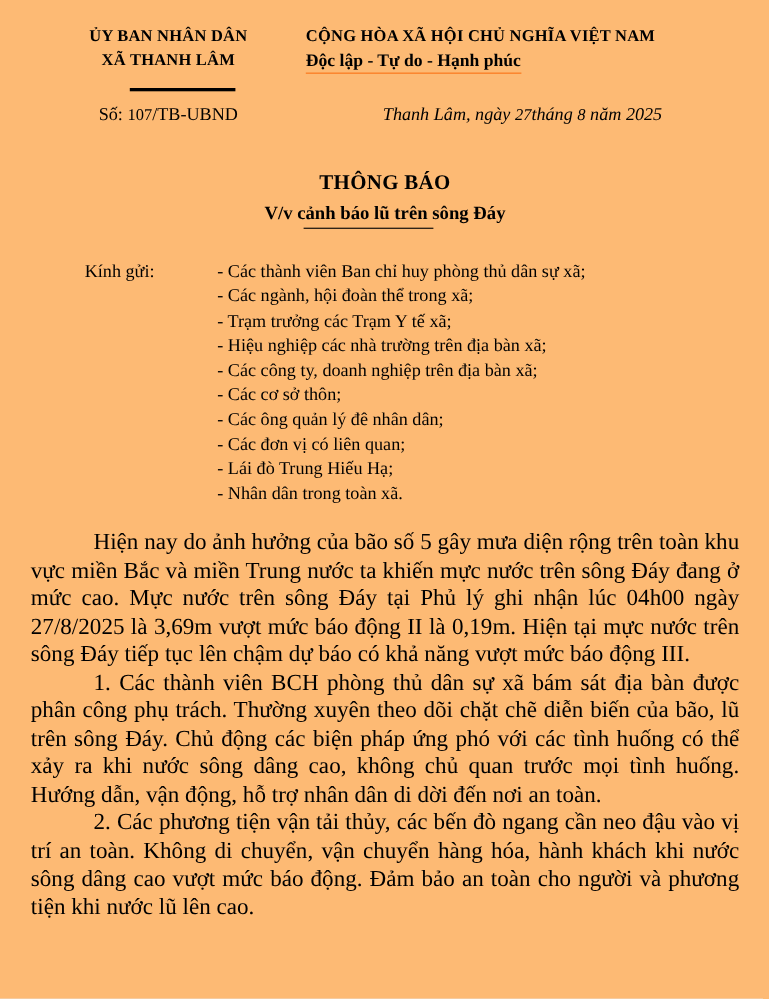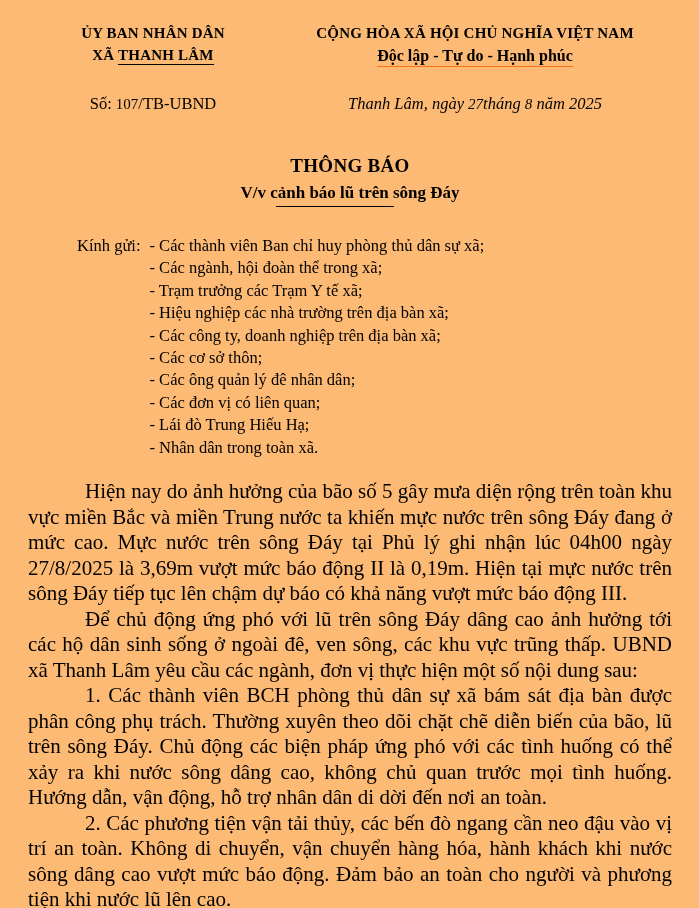--- a/index.html
+++ b/index.html
@@ -17,24 +17,24 @@
   }
   .hdr { display: flex; align-items: flex-start; }
   .hdr-left {
     width: 250px;
     text-align: center;
     font-weight: 700;
     font-size: 15px;
     line-height: 22px;
     letter-spacing: 0.2px;
   }
-  .hdr-right { flex: 1; text-align: center; font-weight: 700; }
+  .hdr-right { flex: 1; text-align: left; font-weight: 700; }
   .nat1 { font-size: 15px; line-height: 22px; letter-spacing: 0.2px; }
   .nat2 { font-size: 16px; line-height: 23px; }
-  .ul-name { border-bottom: 1px solid #000000; padding-bottom: 1px; }
+  .ul-name { border-bottom: 3px solid #000000; padding-bottom: 17px; }
   .ul-motto { border-bottom: 1px solid #f97316; padding-bottom: 2px; }
 
   .row2 { display: flex; margin-top: 26px; font-size: 16.5px; line-height: 22px; }
   .doc-no { width: 250px; text-align: center; }
   .fnum { font-size: 15px; }
   .place-date { flex: 1; text-align: center; font-style: italic; }
 
   .titleblock { margin-top: 40px; text-align: center; }
   .t1 { font-size: 19px; font-weight: 700; line-height: 22px; letter-spacing: 0.3px; }
   .t2 { font-size: 17px; font-weight: 700; line-height: 22px; margin-top: 5px; }
@@ -44,20 +44,21 @@
     margin: 2px auto 0;
     transform: translateX(-15px);
   }
 
   .recipients {
     display: flex;
     margin-top: 28px;
     margin-left: 49px;
     font-size: 16.5px;
     line-height: 22.4px;
+    gap: 48px;
   }
   .rec-label { white-space: nowrap; margin-right: 9px; }
 
   .bodytext {
     margin-top: 20px;
     font-size: 21px;
     line-height: 25.5px;
     text-align: justify;
   }
   .para { margin: 0; text-indent: 57px; }
@@ -113,18 +114,17 @@
       <div class="rec-item">- Các cơ sở thôn;</div>
       <div class="rec-item">- Các ông quản lý đê nhân dân;</div>
       <div class="rec-item">- Các đơn vị có liên quan;</div>
       <div class="rec-item">- Lái đò Trung Hiếu Hạ;</div>
       <div class="rec-item">- Nhân dân trong toàn xã.</div>
     </div>
   </div>
 
   <div class="bodytext">
     <p class="para">Hiện nay do ảnh hưởng của bão số 5 gây mưa diện rộng trên toàn khu vực miền Bắc và miền Trung nước ta khiến mực nước trên sông Đáy đang ở mức cao. Mực nước trên sông Đáy tại Phủ lý ghi nhận lúc 04h00 ngày 27/8/2025 là 3,69m vượt mức báo động II là 0,19m. Hiện tại mực nước trên sông Đáy tiếp tục lên chậm dự báo có khả năng vượt mức báo động III.</p>
-    <p class="para">Để chủ động ứng phó với lũ trên sông Đáy dâng cao ảnh hưởng tới các hộ dân sinh sống ở ngoài đê, ven sông, các khu vực trũng thấp. UBND xã Thanh Lâm yêu cầu các ngành, đơn vị thực hiện một số nội dung sau:</p>
     <p class="para">1. Các thành viên BCH phòng thủ dân sự xã bám sát địa bàn được phân công phụ trách. Thường xuyên theo dõi chặt chẽ diễn biến của bão, lũ trên sông Đáy. Chủ động các biện pháp ứng phó với các tình huống có thể xảy ra khi nước sông dâng cao, không chủ quan trước mọi tình huống. Hướng dẫn, vận động, hỗ trợ nhân dân di dời đến nơi an toàn.</p>
     <p class="para">2. Các phương tiện vận tải thủy, các bến đò ngang cần neo đậu vào vị trí an toàn. Không di chuyển, vận chuyển hàng hóa, hành khách khi nước sông dâng cao vượt mức báo động. Đảm bảo an toàn cho người và phương tiện khi nước lũ lên cao.</p>
   </div>
 
 </div>
 
 </body></html>

